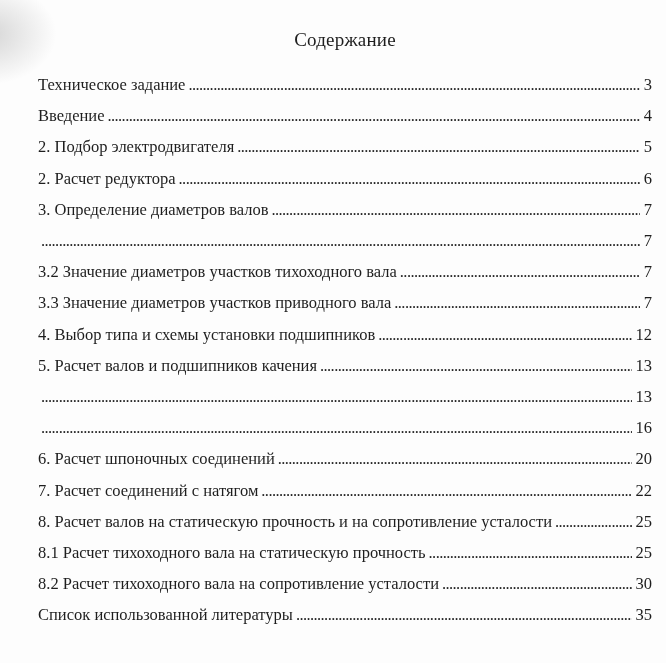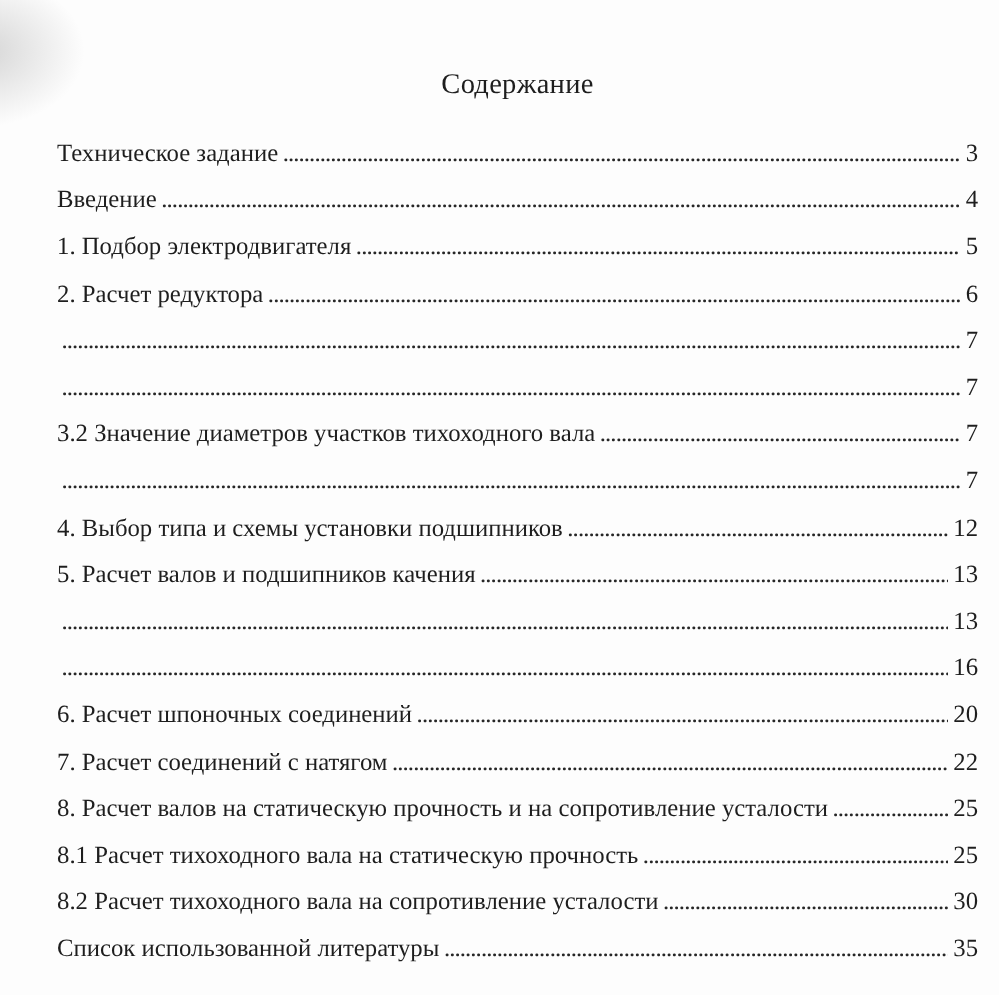--- a/index.html
+++ b/index.html
@@ -12,21 +12,21 @@
     background: #fdfdfd;
     overflow: hidden;
     font-family: "Liberation Serif", "DejaVu Serif", serif;
     color: #1e1e1e;
   }
   .doc-page {
     position: relative;
     width: 666px;
     height: 663px;
     box-sizing: border-box;
-    padding: 44px 14px 0 38px;
+    padding: 27px 14px 0 38px;
     
     background-image: radial-gradient(ellipse 95px 70px at -12px 34px,
                       rgba(110,110,110,0.28), rgba(255,255,255,0) 72%);
   }
   .toc-title {
     font-size: 19px;
     font-weight: normal;
     line-height: 26px;
     text-align: center;
     margin: 0 0 16px 0;
@@ -72,48 +72,50 @@
     <span class="toc-page">3</span>
   </div>
 
   <div class="toc-row">
     <span class="toc-label">Введение</span>
     <span class="dot-leader">..........................................................................................................................................................................................................................................</span>
     <span class="toc-page">4</span>
   </div>
 
   <div class="toc-row">
-    <span class="toc-label">1. Подбор электродвигателя</span>
+    <span class="toc-label">2. Подбор электродвигателя</span>
     <span class="dot-leader">..........................................................................................................................................................................................................................................</span>
     <span class="toc-page">5</span>
   </div>
 
   <div class="toc-row">
     <span class="toc-label">2. Расчет редуктора</span>
     <span class="dot-leader">..........................................................................................................................................................................................................................................</span>
     <span class="toc-page">6</span>
   </div>
 
   <div class="toc-row">
+    <span class="toc-label">3. Определение диаметров валов</span>
     <span class="dot-leader">..........................................................................................................................................................................................................................................</span>
     <span class="toc-page">7</span>
   </div>
 
   <div class="toc-row">
     <span class="dot-leader">..........................................................................................................................................................................................................................................</span>
     <span class="toc-page">7</span>
   </div>
 
   <div class="toc-row">
     <span class="toc-label">3.2 Значение диаметров участков тихоходного вала</span>
     <span class="dot-leader">..........................................................................................................................................................................................................................................</span>
     <span class="toc-page">7</span>
   </div>
 
   <div class="toc-row">
+    <span class="toc-label">3.3 Значение диаметров участков приводного вала</span>
     <span class="dot-leader">..........................................................................................................................................................................................................................................</span>
     <span class="toc-page">7</span>
   </div>
 
   <div class="toc-row">
     <span class="toc-label">4. Выбор типа и схемы установки подшипников</span>
     <span class="dot-leader">..........................................................................................................................................................................................................................................</span>
     <span class="toc-page">12</span>
   </div>
 

